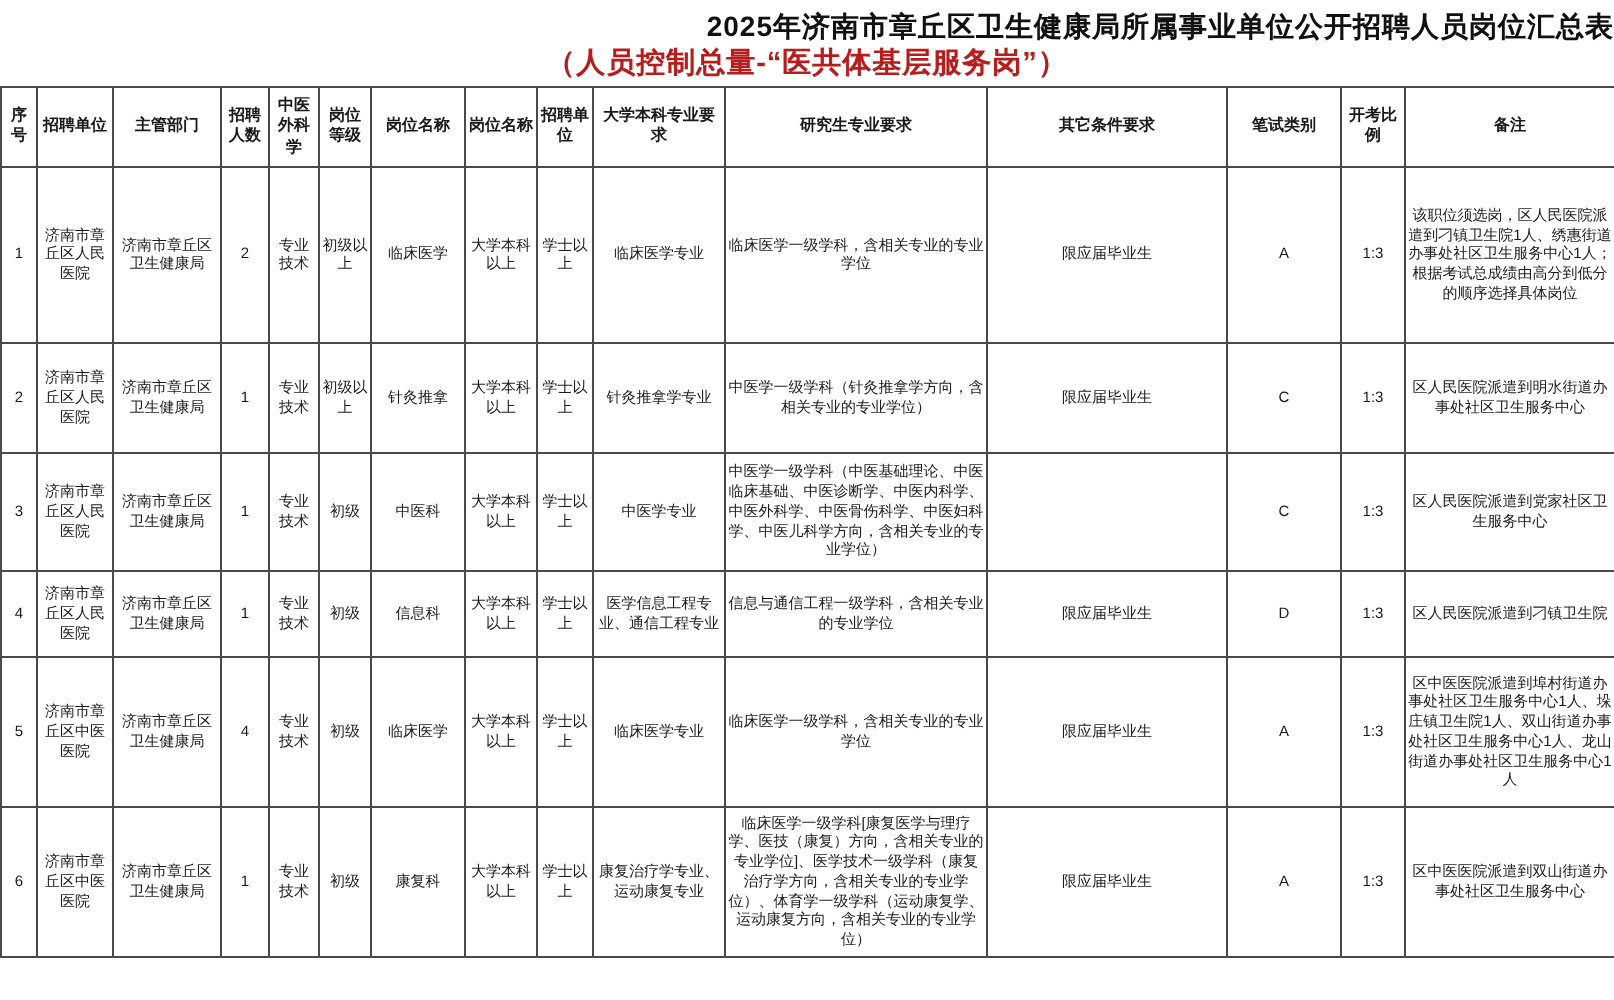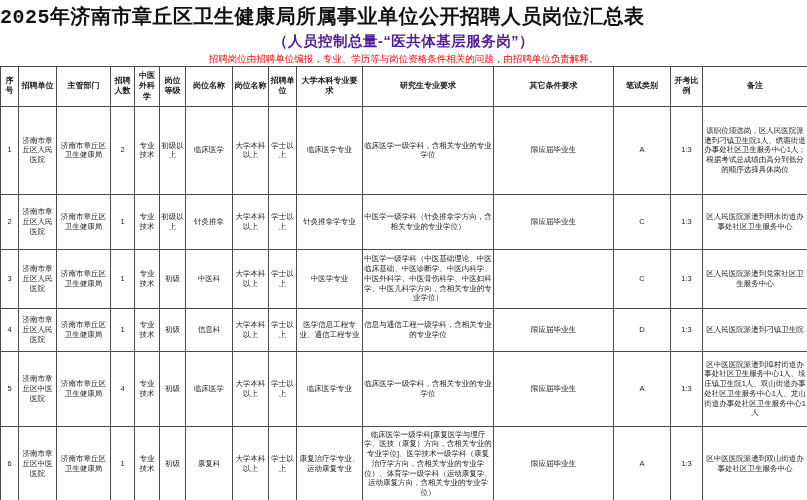--- a/index.html
+++ b/index.html
@@ -4,34 +4,33 @@
 <style>
   * { box-sizing: border-box; margin: 0; padding: 0; }
   html, body { width: 807px; height: 500px; overflow: hidden; }
   body {
     background: #ffffff;
     font-family: "Liberation Sans", sans-serif;
     color: #1a1a1a;
   }
   .doc-header { padding-top: 3px; }
   .title {
-    text-align: left;
+    text-align: right;
     font-weight: bold;
-    font-size: 20px;
+    font-size: 14px;
     line-height: 1.45;
     color: #111;
     letter-spacing: 0.5px;
-    font-family: Liberation Mono, monospace;
   }
   .subtitle {
     text-align: center;
     font-weight: bold;
     font-size: 14.5px;
     line-height: 1.35;
-    color: #4c1d95;
+    color: #b91c1c;
     letter-spacing: 0.5px;
   }
   .notice {
     text-align: center;
     font-size: 9.5px;
     line-height: 1.4;
     color: #ff0000;
     margin-bottom: 1px;
   }
   table.recruit {
@@ -60,21 +59,20 @@
   tbody tr:nth-child(4) { height: 43px; }
   tbody tr:nth-child(5) { height: 75px; }
   tbody tr:nth-child(6) { height: 75px; }
 </style>
 </head>
 <body>
 
 <div class="doc-header">
   <div class="title">2025年济南市章丘区卫生健康局所属事业单位公开招聘人员岗位汇总表</div>
   <div class="subtitle">（人员控制总量-“医共体基层服务岗”）</div>
-  <div class="notice">招聘岗位由招聘单位编报，专业、学历等与岗位资格条件相关的问题，由招聘单位负责解释。</div>
 </div>
 
 <table class="recruit">
   <colgroup>
     <col style="width:18px">
       <col style="width:38px">
       <col style="width:54px">
     <col style="width:24px">
       <col style="width:25px">
       <col style="width:26px">

